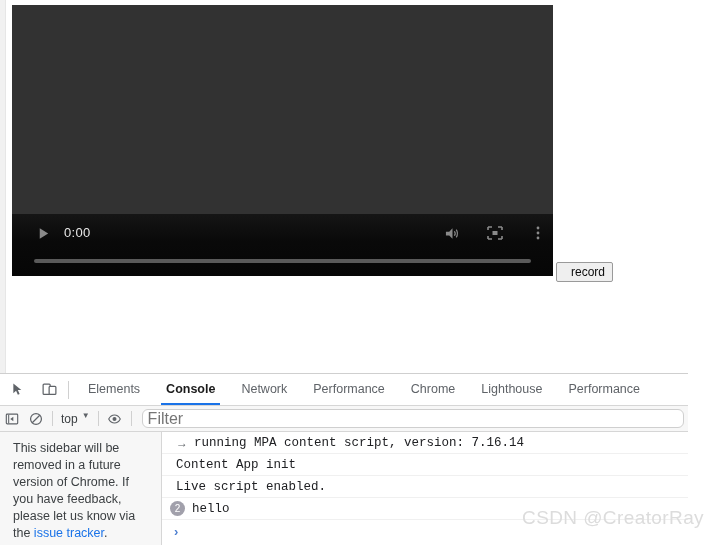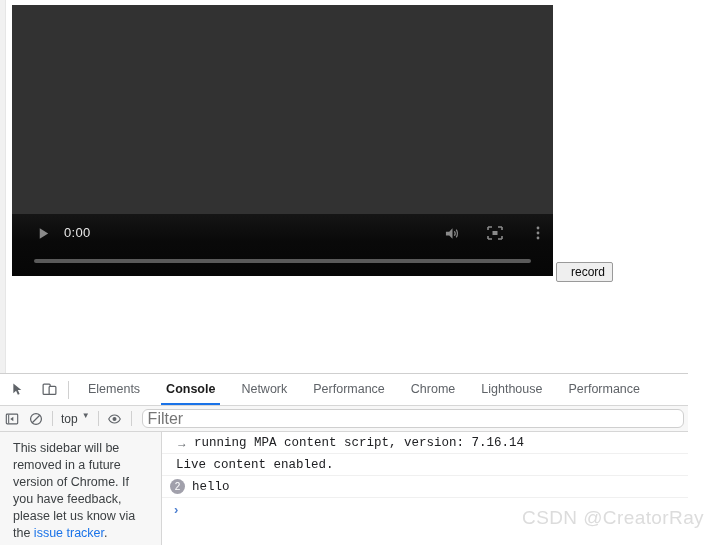--- a/index.html
+++ b/index.html
@@ -475,23 +475,26 @@
       </div>
     </div>
 
     <div id="console-messages">
 
       <div class="log-row">
         <span class="log-arrow">→</span>
         <span>running MPA content script, version: 7.16.14</span>
       </div>
 
-
       <div class="log-row">
-        <span>Live content enabled.</span>
+        <span>Content App init</span>
+      </div>
+
+      <div class="log-row">
+        <span>Live script enabled.</span>
       </div>
 
       <div class="log-row">
         <span class="log-badge">2</span>
         <span>hello</span>
       </div>
 
       <div id="prompt-row">
         <span id="prompt-caret">›</span>
       </div>

